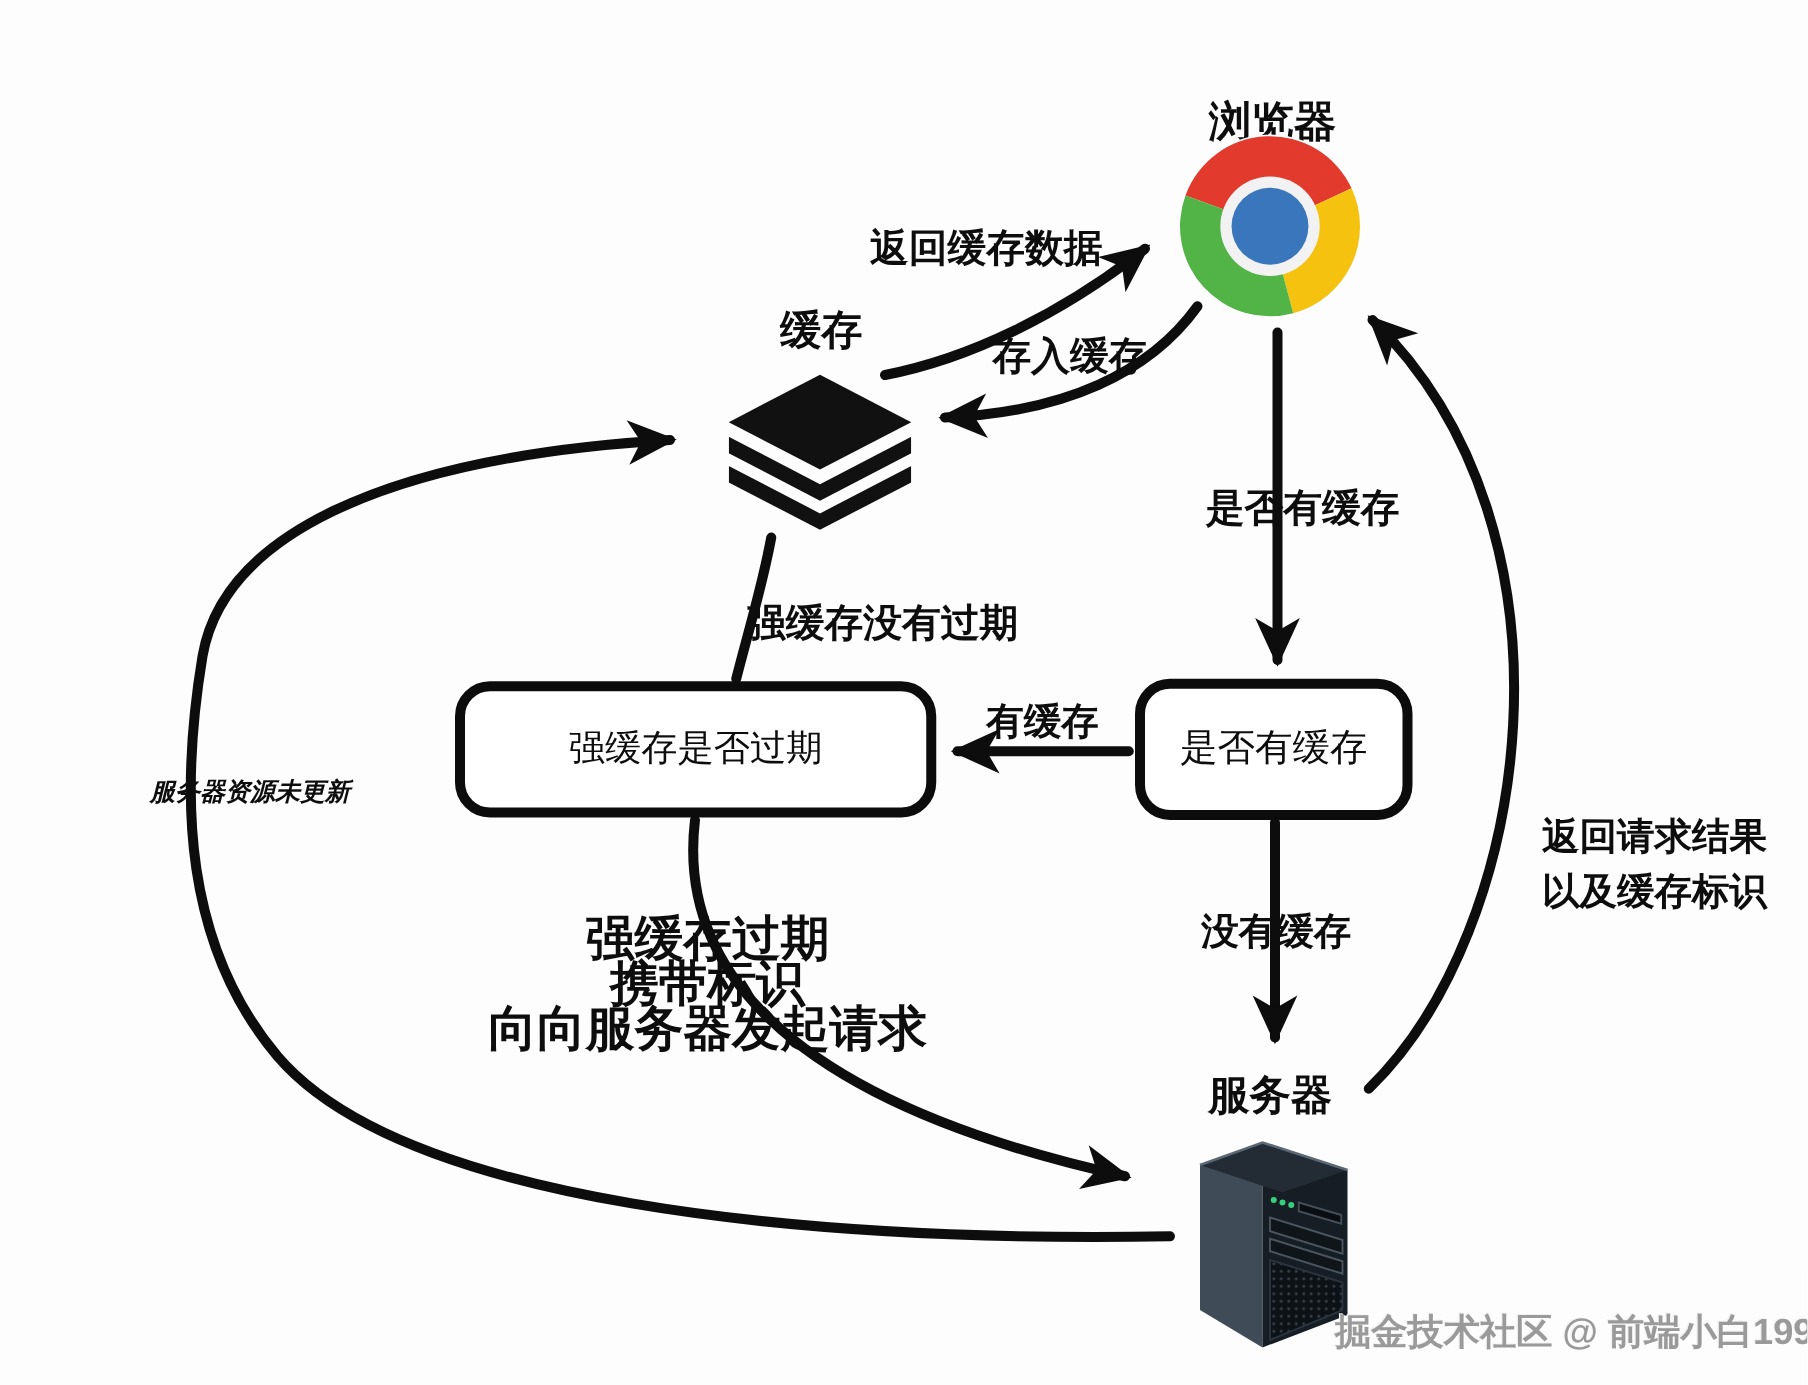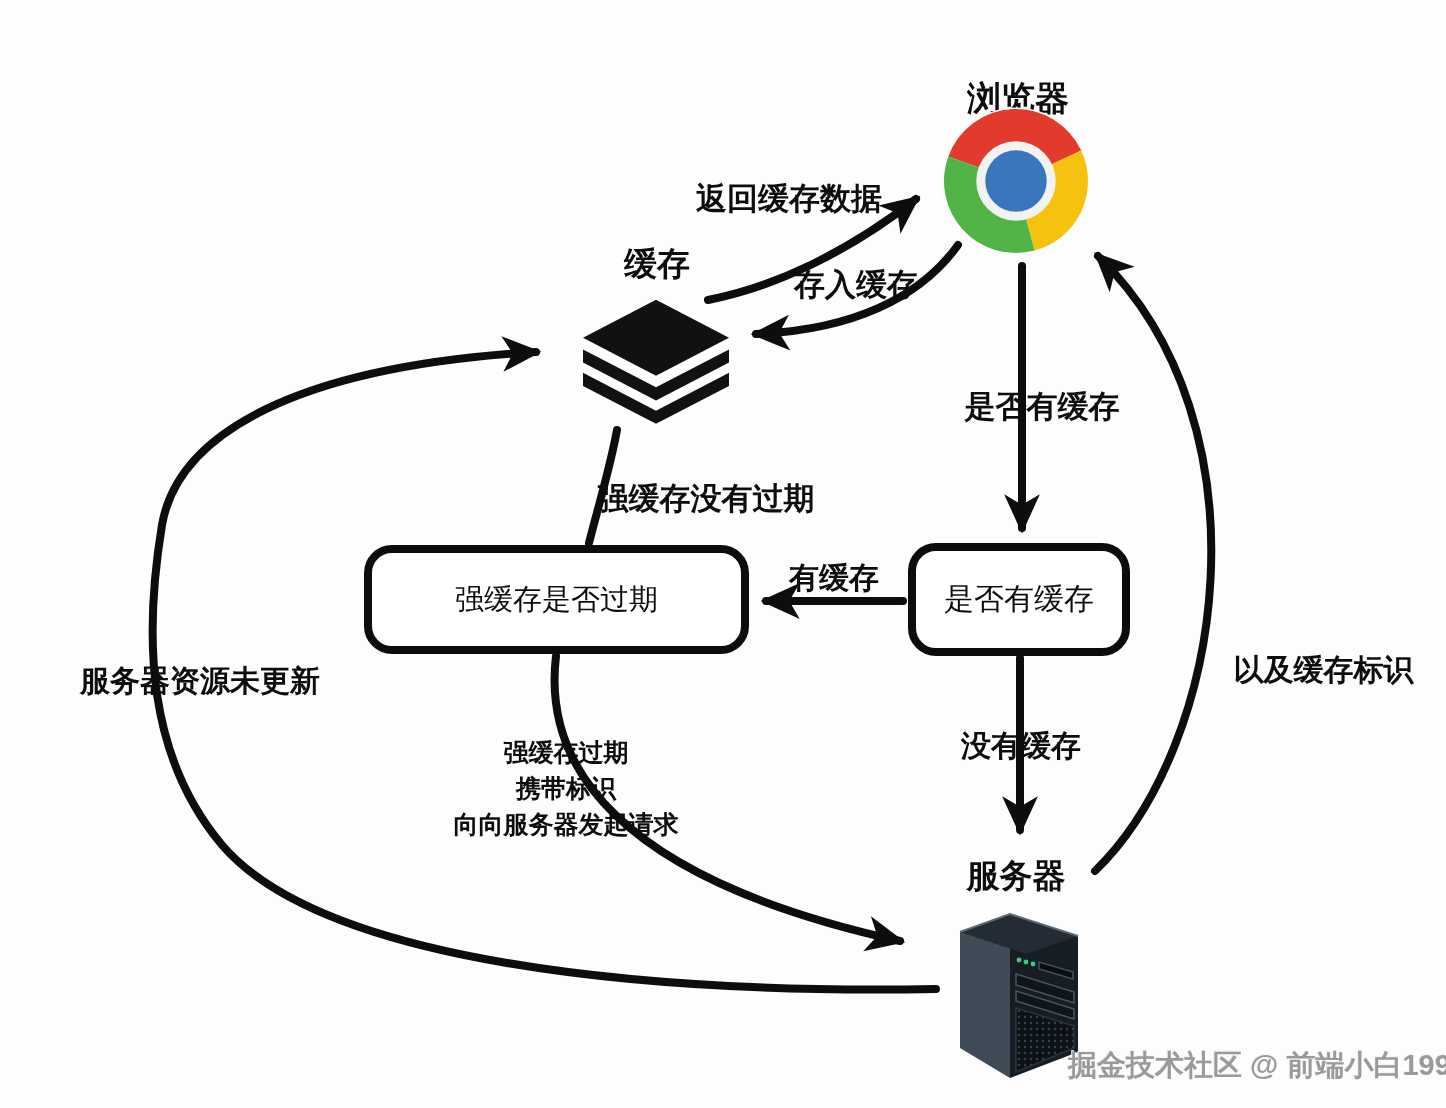--- a/index.html
+++ b/index.html
@@ -109,29 +109,30 @@
   <div class="lbl edge-label" style="left:756px;top:266px;width:200px;">存入缓存</div>
 
   <div class="lbl edge-label" style="left:922px;top:388px;width:240px;">是否有缓存</div>
 
   <div class="lbl edge-label" style="left:754px;top:560px;width:160px;font-size:30px;">有缓存</div>
 
   <div class="lbl edge-label" style="left:921px;top:728px;width:200px;font-size:30px;">没有缓存</div>
 
   <div class="lbl edge-label" style="left:556px;top:480px;width:300px;">强缓存没有过期</div>
 
-  <div class="lbl edge-label multi" style="left:336px;top:734px;width:460px;font-size:25px;line-height:36px;">
+  <div class="lbl edge-label multi" style="left:336px;top:734px;width:460px;font-size:39px;line-height:36px;">
     <div>强缓存过期</div>
     <div>携带标识</div>
     <div>向向服务器发起请求</div>
   </div>
 
-  <div class="lbl edge-label multi" style="left:35px;top:662px;width:330px;font-size:30px;line-height:37px;">
+  <div class="lbl edge-label multi" style="left:35px;top:616px;width:330px;font-size:20px;line-height:37px;font-style:italic;">
     <div>服务器资源未更新</div>
   </div>
 
   <div class="lbl edge-label multi" style="left:1226px;top:648px;width:195px;font-size:30px;line-height:44px;">
+    <div>返回请求结果</div>
     <div>以及缓存标识</div>
   </div>
 
   <div id="watermark">掘金技术社区 @ 前端小白1995</div>
 
 </div>
 
 </body></html>

